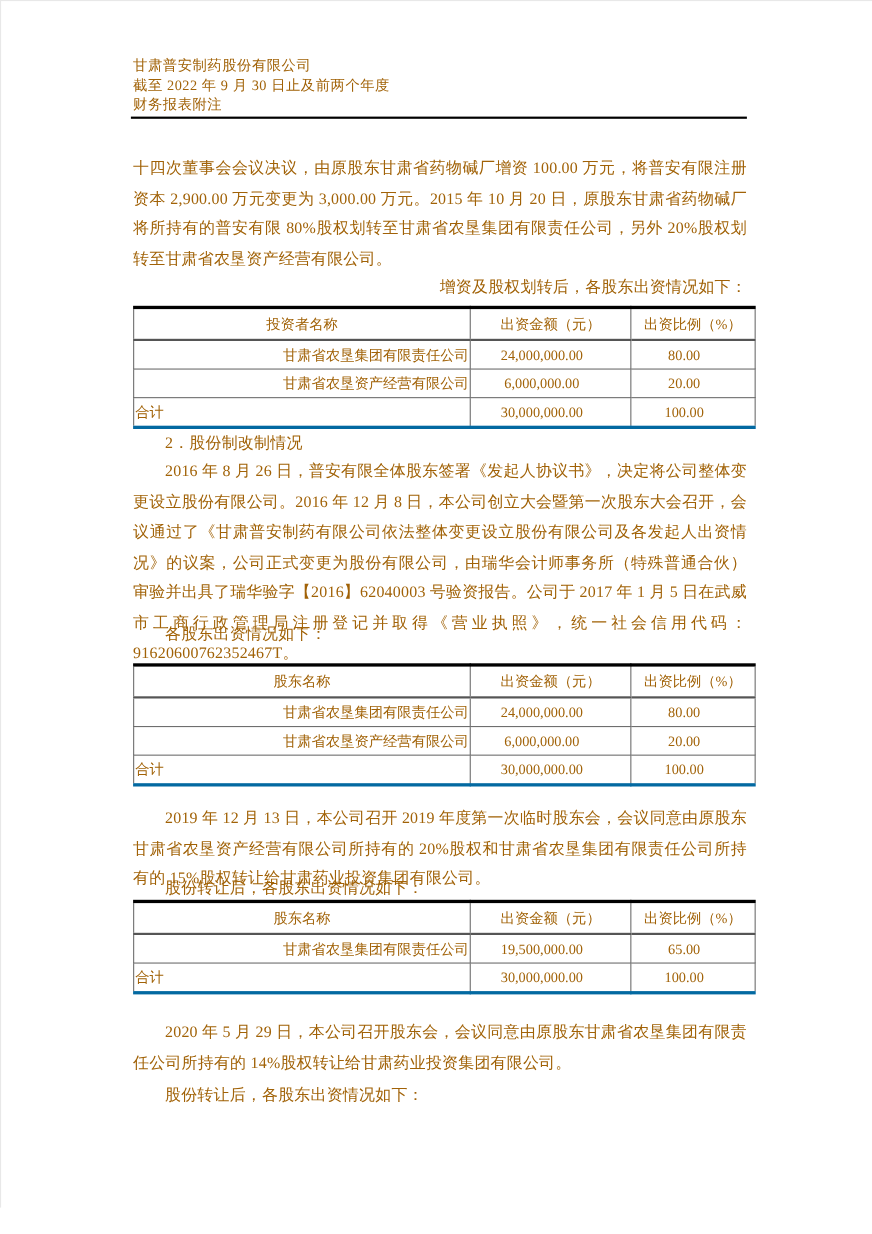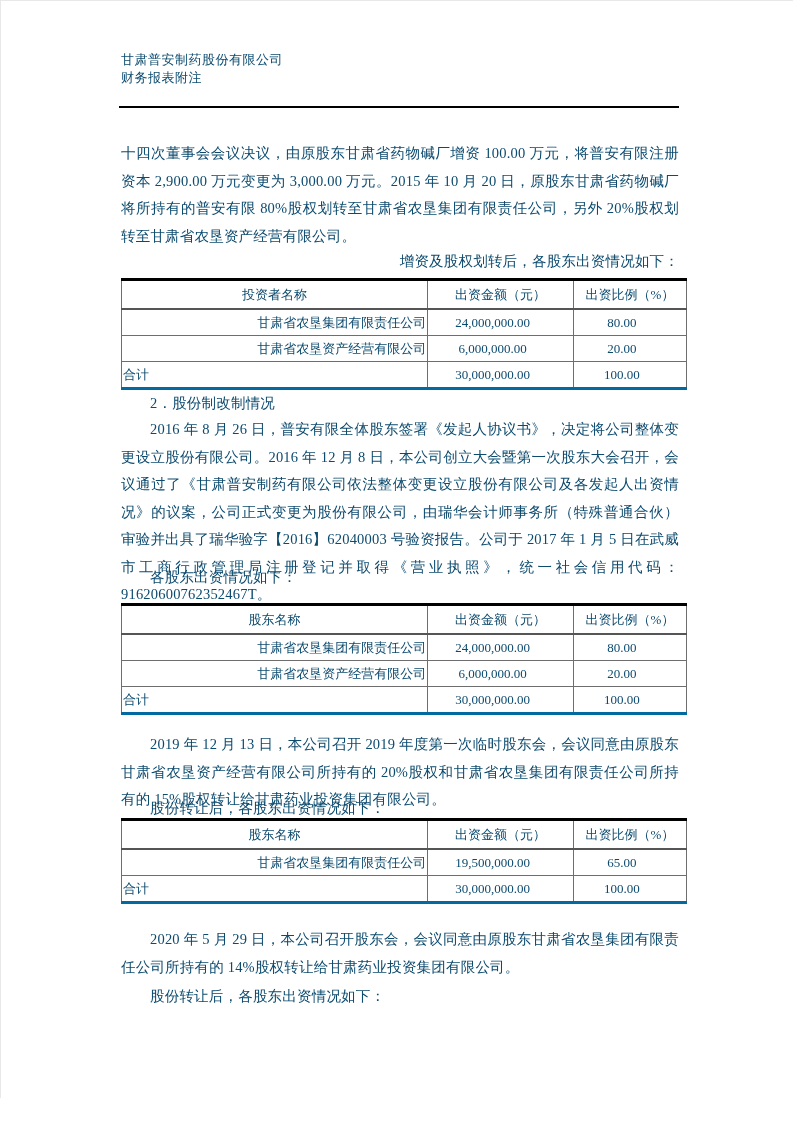--- a/index.html
+++ b/index.html
@@ -1,21 +1,21 @@
 <!DOCTYPE html>
 <html><head>
 <meta charset="utf-8">
 <style>
   html, body { margin:0; padding:0; background:#ffffff; }
   .page {
     position:relative;
     width:793px; height:1098px;
     background:#ffffff;
     font-family:"Liberation Serif","DejaVu Serif",serif;
-    color:#0c4a6e;
+    color:#a16207;
     overflow:hidden;
     box-sizing:border-box;
     border-top:1px solid #e8e8e8;
     border-left:1px solid #e8e8e8;
   }
 
   
   .doc-header {
     position:absolute; left:120px; top:50px;
     font-size:13px; line-height:17.5px;
@@ -81,20 +81,21 @@
     letter-spacing:1px;
   }
 </style>
 </head>
 <body>
 
 <div class="page">
 
   <header class="doc-header">
     <div>甘肃普安制药股份有限公司</div>
+    <div>截至 2022 年 9 月 30 日止及前两个年度</div>
     <div>财务报表附注</div>
   </header>
   <div class="header-rule"></div>
 
   <p class="para" id="para1">十四次董事会会议决议，由原股东甘肃省药物碱厂增资 100.00 万元，将普安有限注册资本 2,900.00 万元变更为 3,000.00 万元。2015 年 10 月 20 日，原股东甘肃省药物碱厂将所持有的普安有限 80%股权划转至甘肃省农垦集团有限责任公司，另外 20%股权划转至甘肃省农垦资产经营有限公司。</p>
   <p class="para lead indent" id="lead1">增资及股权划转后，各股东出资情况如下：</p>
 
   <table class="data-table" id="table1">
     <colgroup>
         <col class="col-name">

